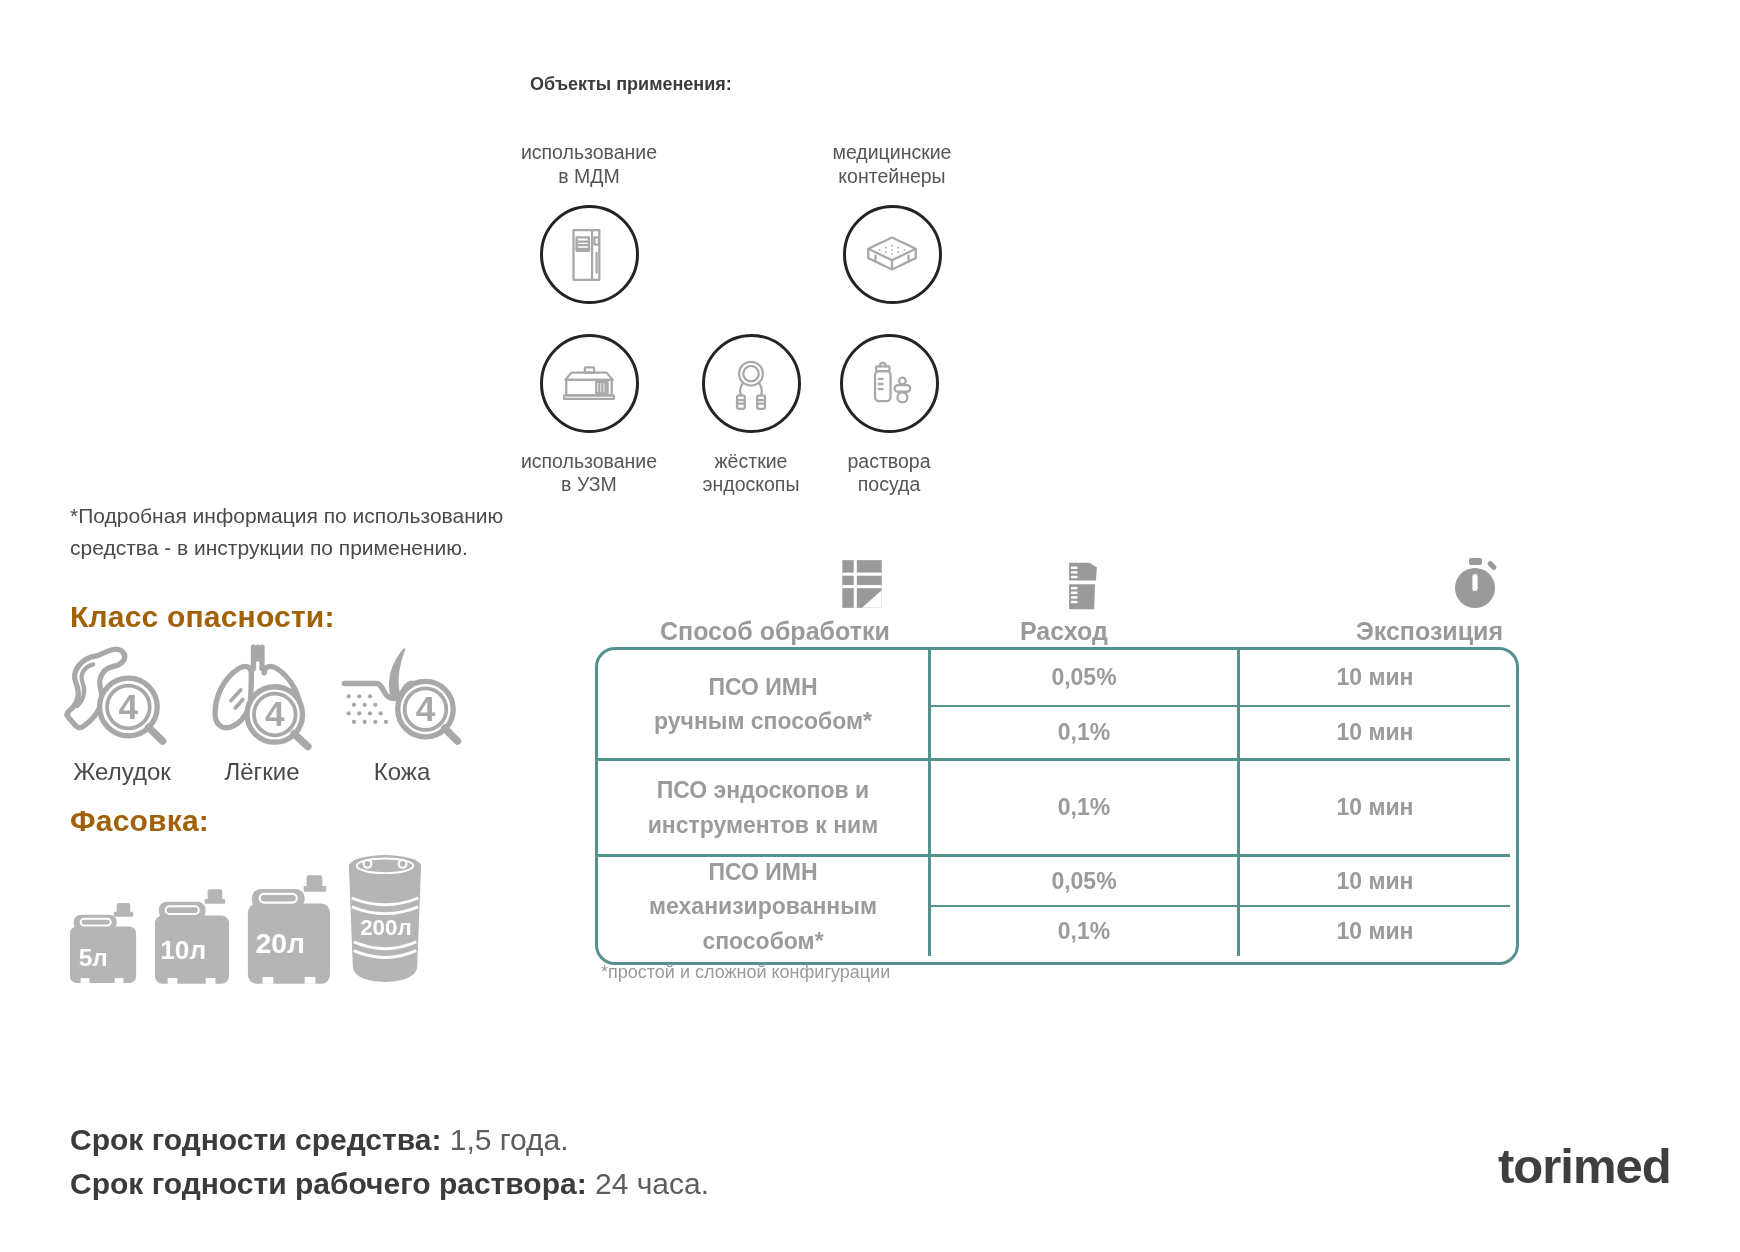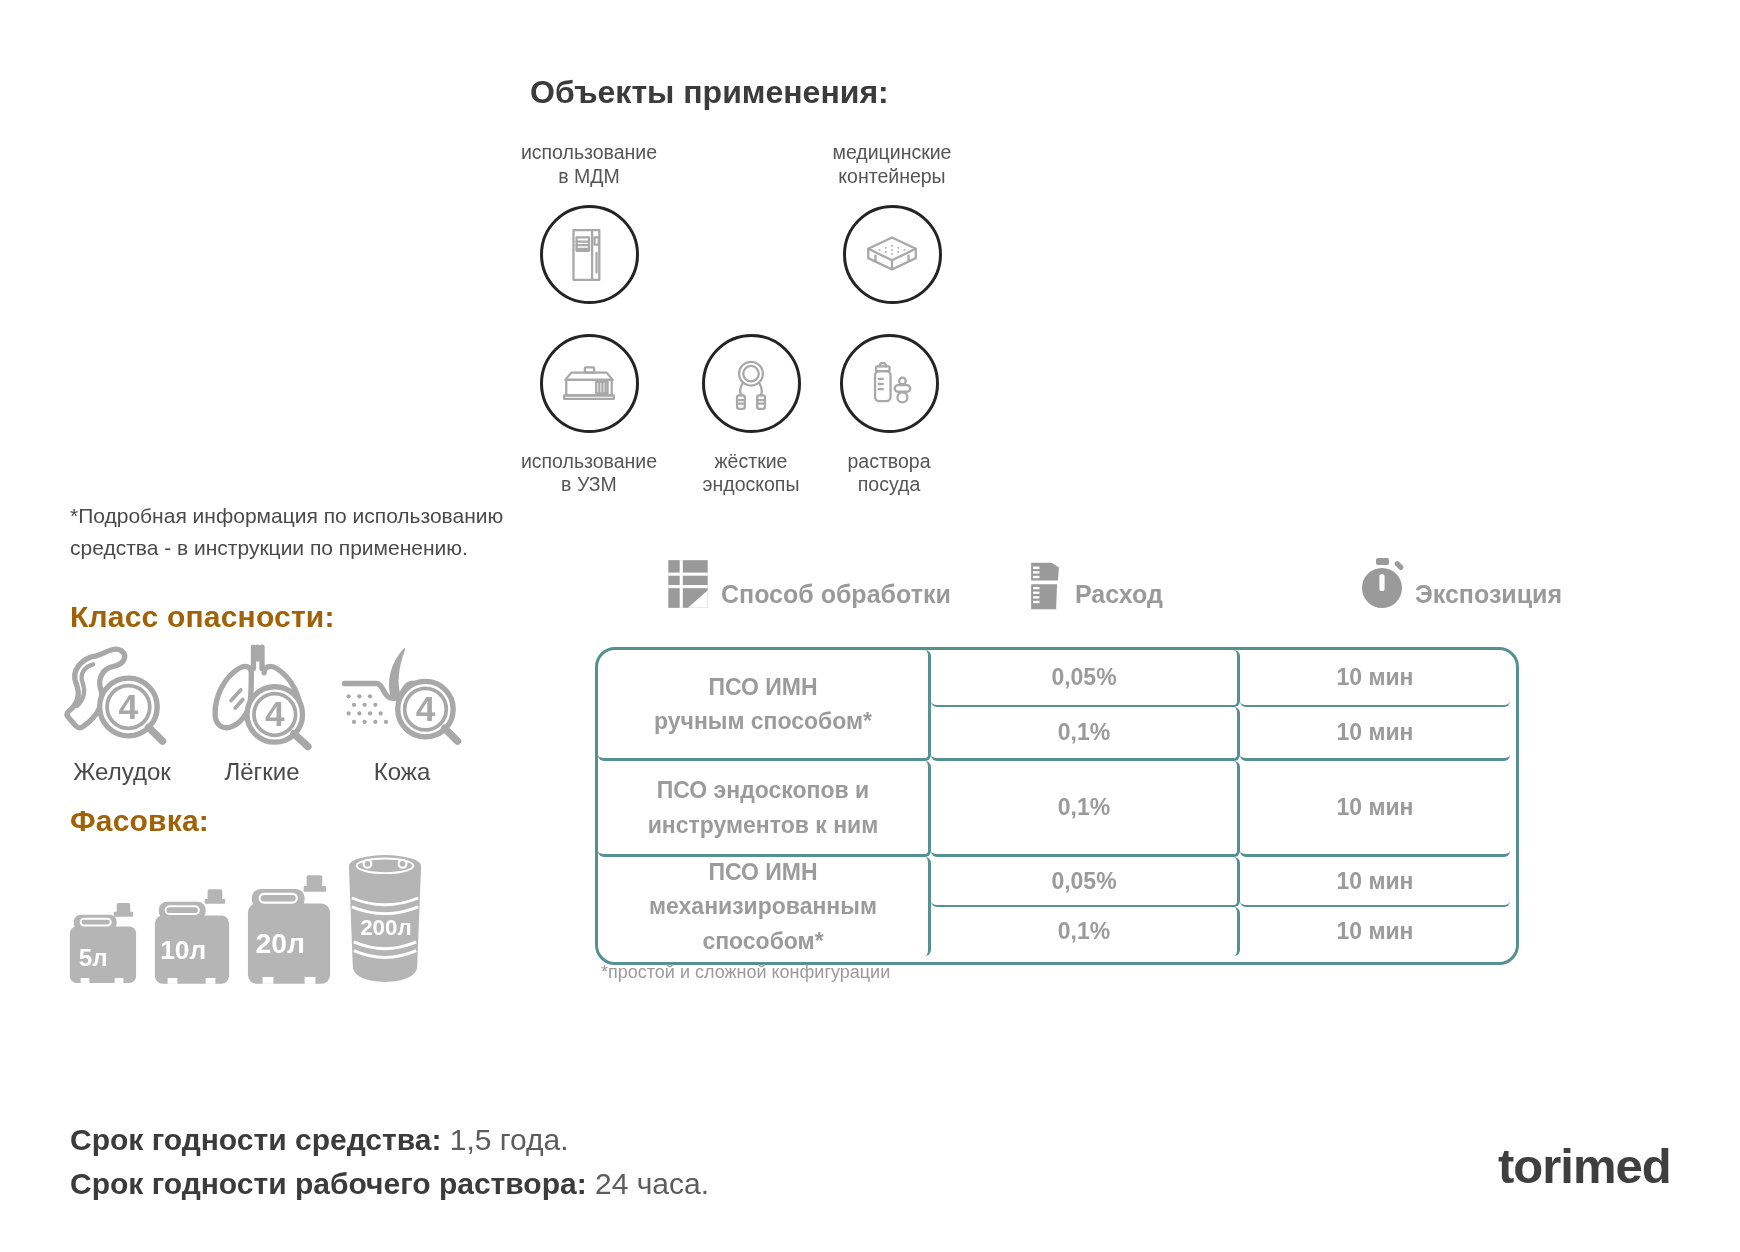--- a/index.html
+++ b/index.html
@@ -2,21 +2,21 @@
 <html><head>
 <meta charset="utf-8">
 <style>
   html,body{margin:0;padding:0;background:#fff;}
   .page{position:relative;width:1740px;height:1252px;background:#ffffff;
         font-family:"Liberation Sans",sans-serif;overflow:hidden;}
   .abs{position:absolute;}
   .preline{white-space:pre-line;}
 
   
-  .h-main{font-size:32px;font-weight:bold;color:#3b3b3b;}
+  .h-main{font-size:18px;font-weight:bold;color:#3b3b3b;}
   .h-side{font-size:30px;font-weight:bold;color:#a16207;letter-spacing:.2px;}
 
   
   .obj-cell{position:absolute;width:160px;display:flex;flex-direction:column;align-items:center;}
   .obj-label{font-size:19.5px;color:#555;text-align:center;line-height:1.2;height:48px;
              display:flex;align-items:flex-end;justify-content:center;}
   .obj-label.top{align-items:flex-start;}
   .obj-circle{width:93px;height:93px;border:3px solid #242424;border-radius:50%;
               display:flex;align-items:center;justify-content:center;background:#fff;}
   .obj-circle svg{width:62px;height:62px;}
@@ -31,29 +31,29 @@
   .hazard-item svg{width:128px;height:114px;}
   .hazard-label{font-size:24px;color:#4a4a4a;margin-top:2px;}
   .organ{stroke:#a8a8a8;stroke-width:5;fill:none;stroke-linecap:round;stroke-linejoin:round;}
   .mag-num{font-family:"Liberation Sans",sans-serif;font-size:33px;font-weight:bold;fill:#a8a8a8;}
 
   
   .pack-row{display:flex;align-items:flex-end;gap:11px;}
   .pack-label{font-family:"Liberation Sans",sans-serif;font-weight:bold;fill:#ffffff;}
 
   
-  .thead{display:flex;align-items:flex-end;gap:5px;color:#9a9a9a;font-weight:bold;font-size:25px;}
+  .thead{display:flex;align-items:flex-end;gap:5px;color:#9a9a9a;font-weight:bold;font-size:25px;flex-direction:column;}
   .thead .tlabel{padding-bottom:3px;}
 
   
   .ttable{border:3px solid #55928f;border-radius:20px;display:grid;
           grid-template-columns:333px 309px 270px;grid-template-rows:57px 54px 96px 50px 49px;
           background:#fff;overflow:hidden;}
   .td{display:flex;align-items:center;justify-content:center;color:#9b9b9b;
-      font-size:23px;font-weight:600;text-align:center;line-height:1.5;border-radius:6px;}
+      font-size:23px;font-weight:600;text-align:center;line-height:1.5;}
   .br{border-right:3px solid #55928f;}
   .bb{border-bottom:2.5px solid #55928f;}
   .bbg{border-bottom:3px solid #55928f;}
   .footnote{font-size:18px;color:#9a9a9a;}
 
   
   .shelf-line{font-size:30px;color:#3b3b3b;line-height:1.47;}
   .shelf-line b{font-weight:bold;color:#3b3b3b;}
   .shelf-line span.val{font-weight:normal;color:#5d5d5d;}
 

